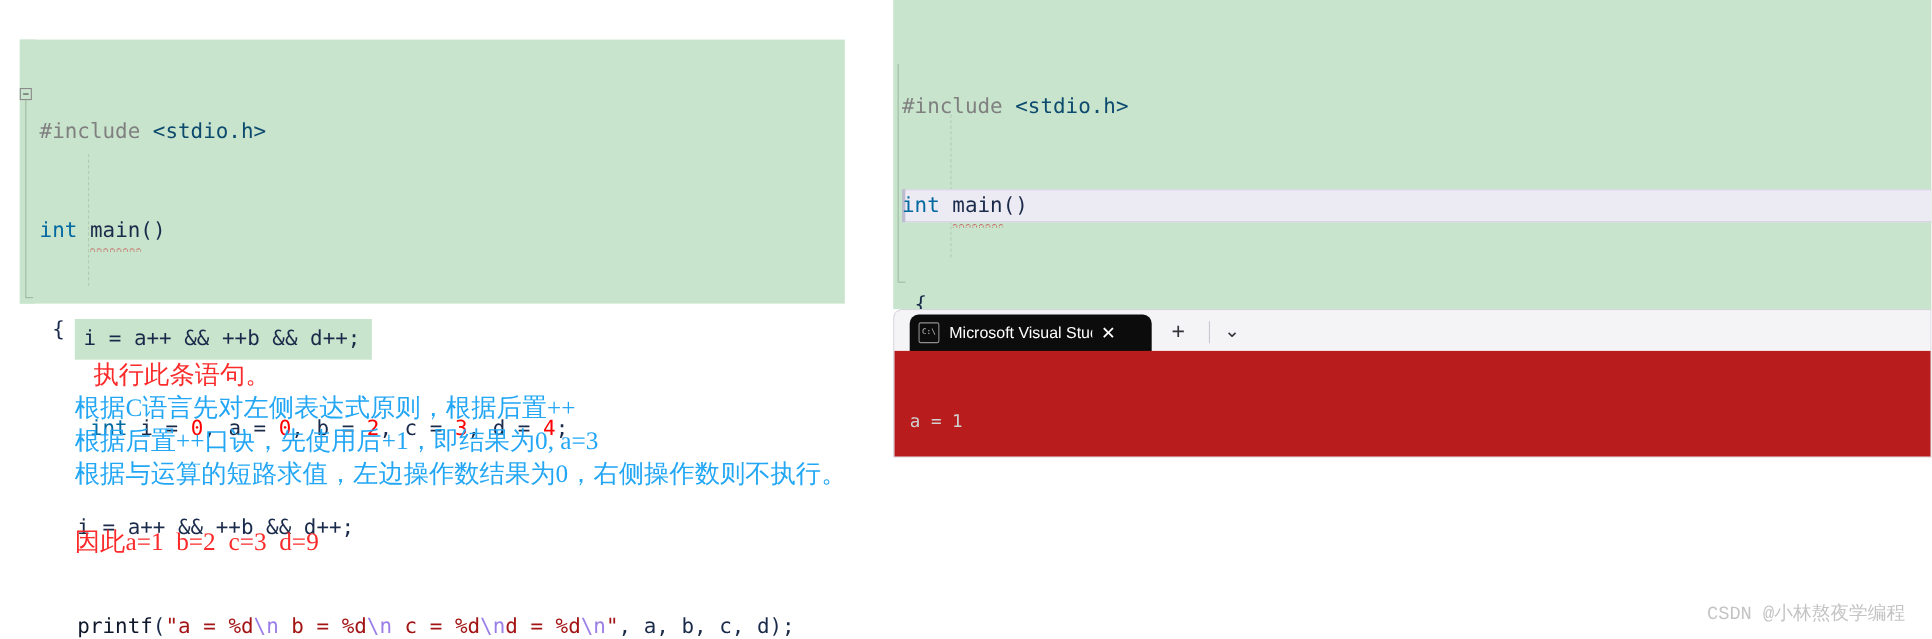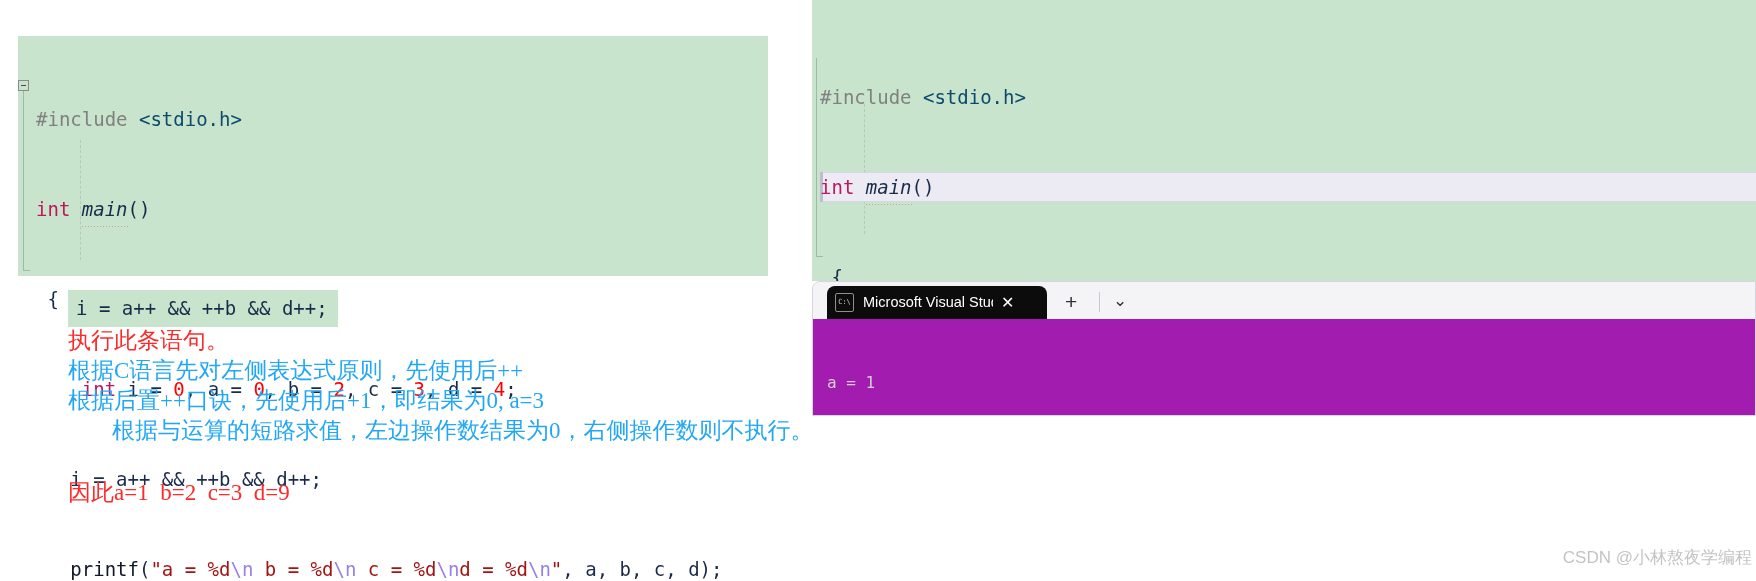--- a/index.html
+++ b/index.html
@@ -15,33 +15,32 @@
   
   .code{
     font-family:"DejaVu Sans Mono","Liberation Mono",monospace;
     font-size:19px;
     line-height:30px;
     white-space:pre;
     letter-spacing:0px;
   }
   .tok-pre{color:#808080;}        
   .tok-inc{color:#0c4a6e;}        
-  .tok-kw{color:#be185d;}        
+  .tok-kw{color:#0369a1;}        
   .tok-num{color:#ff0000;}        
   .tok-str{color:#a31515;}        
   .tok-esc{color:#9b7fe8;}        
   .tok-fn{color:#0f172a;}         
   .tok-plain{color:#1a2a4a;}      
   .tok-brace{color:#1a2a4a;}
 
   
   .squiggle{
     position:relative;
     display:inline-block;
-    font-style:italic;
   }
   .squiggle::after{
     content:"";
     position:absolute;
     left:0;right:0;bottom:-5px;height:4px;
     background-image:
       radial-gradient(circle at 2px 3px, transparent 1.6px, #c23b3b 1.7px, transparent 2.4px);
     background-size:6px 6px;
     background-repeat:repeat-x;
     opacity:.95;
@@ -86,24 +85,24 @@
   
   .note{
     position:absolute;
     font-family:"Liberation Serif", serif;
     font-size:23px;
     line-height:30px;
     white-space:pre;
   }
   .note-red{color:#fb2b2b;}
   .note-blue{color:#23a7f5;}
-  #note1{left:68px;top:326px;}
+  #note1{left:85px;top:326px;}
   #note2{left:68px;top:356px;}
   #note3{left:68px;top:386px;}
-  #note4{left:68px;top:416px;margin-left:44px;}
+  #note4{left:68px;top:416px;}
   #note5{left:68px;top:478px;}
 
   
   #right-code{
     position:absolute;left:812px;top:0px;width:944px;height:281px;
     background:#c9e4cc;
     overflow:hidden;
   }
   #right-code .gutter{
     position:absolute;left:0;top:0;width:12px;height:100%;
@@ -181,35 +180,35 @@
   }
   #terminal .tab-sep{
     position:absolute;left:286px;top:10px;width:1px;height:20px;background:#c9c7cf;
   }
   #terminal .tab-chev{
     position:absolute;left:300px;top:8px;
     color:#33333a;font-size:17px;font-family:"Liberation Sans",sans-serif;
   }
   #terminal .console{
     position:absolute;left:0;top:37px;width:944px;height:98px;
-    background:#a21caf;
+    background:#b91c1c;
     color:#d0d0d0;
     font-family:"DejaVu Sans Mono","Liberation Mono",monospace;
     font-size:16px;
     line-height:23px;
     padding:6px 0 0 14px;
     box-sizing:border-box;
     white-space:pre;
   }
 
   
   #watermark{
-    position:absolute;right:4px;bottom:12px;
+    position:absolute;right:24px;bottom:12px;
     color:#c4c4c4;
-    font-family:Liberation Sans, sans-serif;
+    font-family:Liberation Mono, monospace;
     font-size:17px;
     white-space:nowrap;
   }
 </style>
 </head>
 <body>
 
 <div class="stage">
 
   <div id="left-code">
@@ -227,21 +226,21 @@
       <div class="ln"><span class="tok-plain">   i = a++ &amp;&amp; ++b &amp;&amp; d++;</span></div>
       <div class="ln"><span class="tok-plain">   </span><span class="tok-fn">printf</span><span class="tok-plain">(</span><span class="tok-str">"a = %d</span><span class="tok-esc">\n</span><span class="tok-str"> b = %d</span><span class="tok-esc">\n</span><span class="tok-str"> c = %d</span><span class="tok-esc">\n</span><span class="tok-str">d = %d</span><span class="tok-esc">\n</span><span class="tok-str">"</span><span class="tok-plain">, a, b, c, d);</span></div>
       
       
     </div>
   </div>
 
   <div id="stmt-highlight" class="code">i = a++ &amp;&amp; ++b &amp;&amp; d++;</div>
 
   <div id="note1" class="note note-red">执行此条语句。</div>
-  <div id="note2" class="note note-blue">根据C语言先对左侧表达式原则，先使用后++</div>
+  <div id="note2" class="note note-blue">根据C语言先对左侧表达式原则，根据后置++</div>
   <div id="note3" class="note note-blue">根据后置++口诀，先使用后+1，即结果为0, a=3</div>
   <div id="note4" class="note note-blue">根据与运算的短路求值，左边操作数结果为0，右侧操作数则不执行。</div>
   <div id="note5" class="note note-red">因此a=1  b=2  c=3  d=9</div>
 
   <div id="right-code">
     <div class="gutter"></div>
     <div class="brace-line"></div>
     <div class="brace-foot"></div>
     <div class="indent-guide"></div>
     <div class="active-line"></div>

